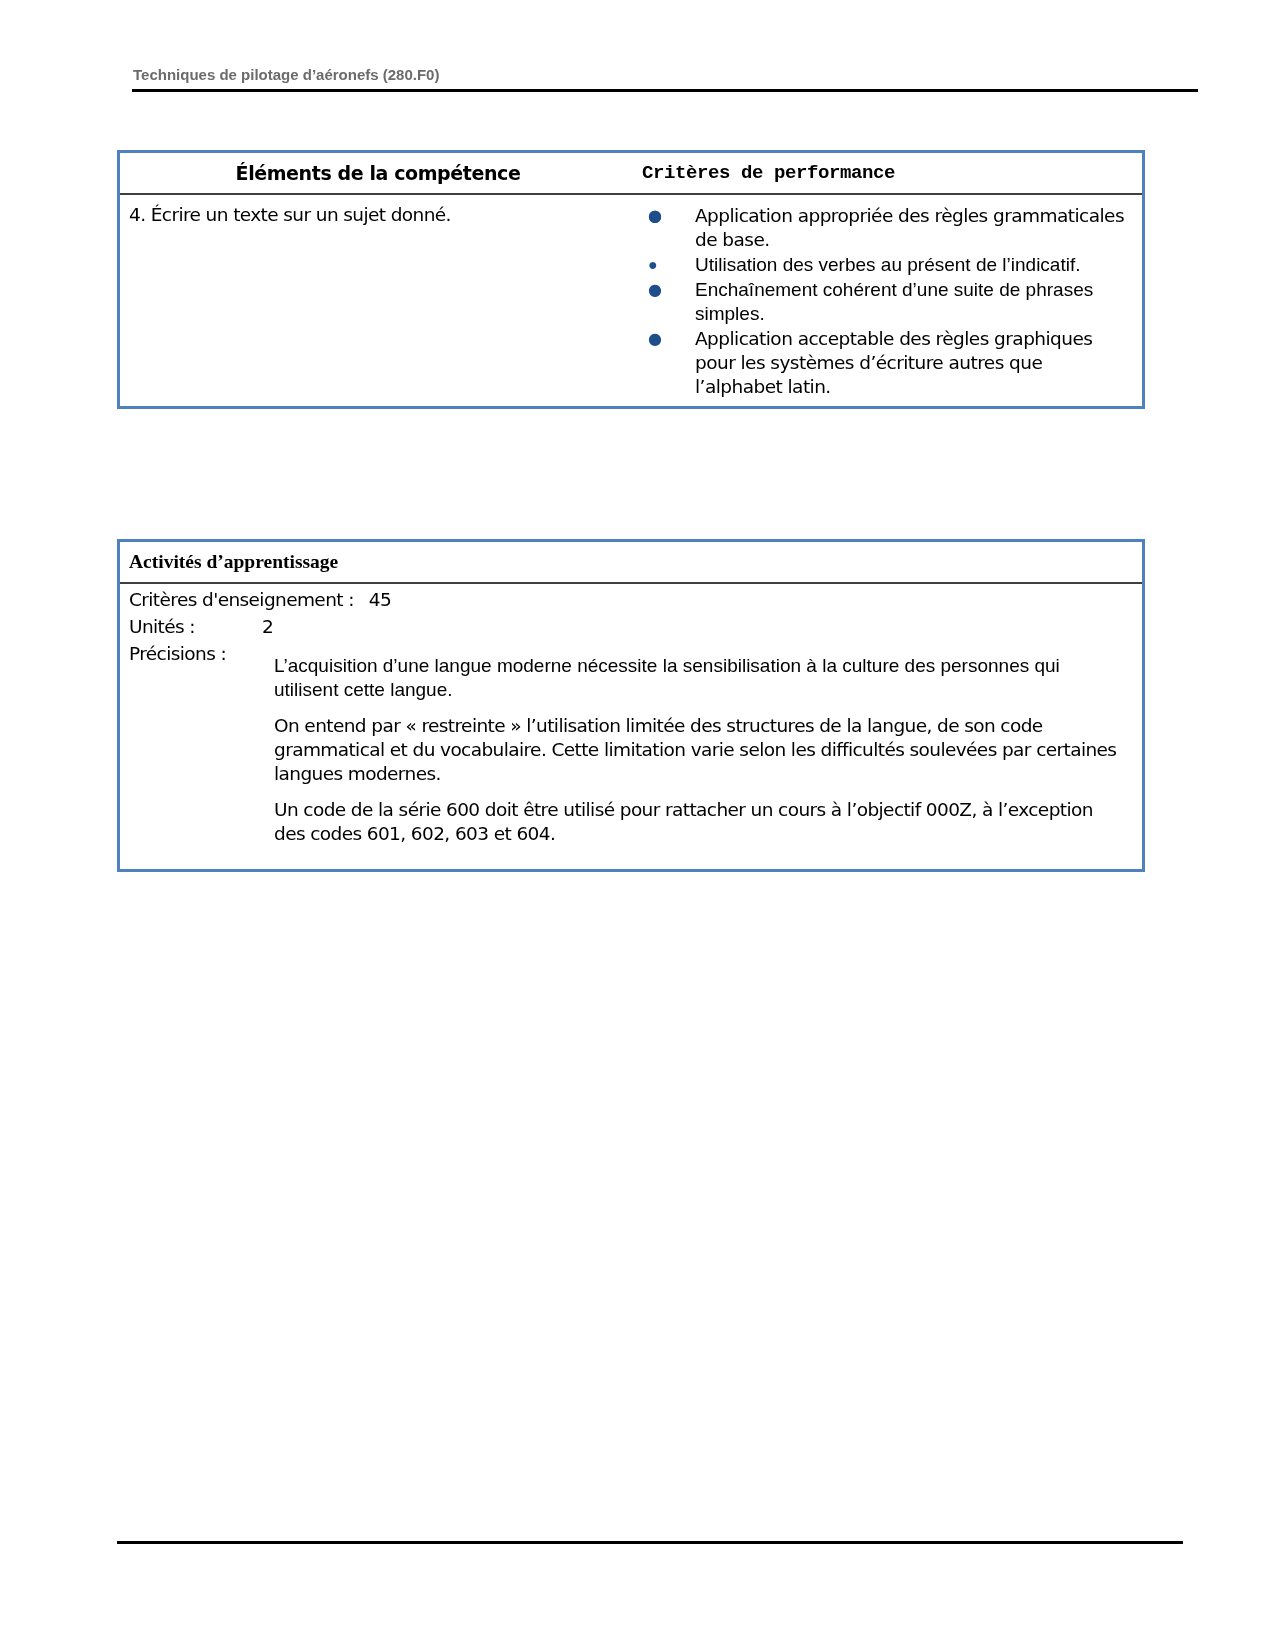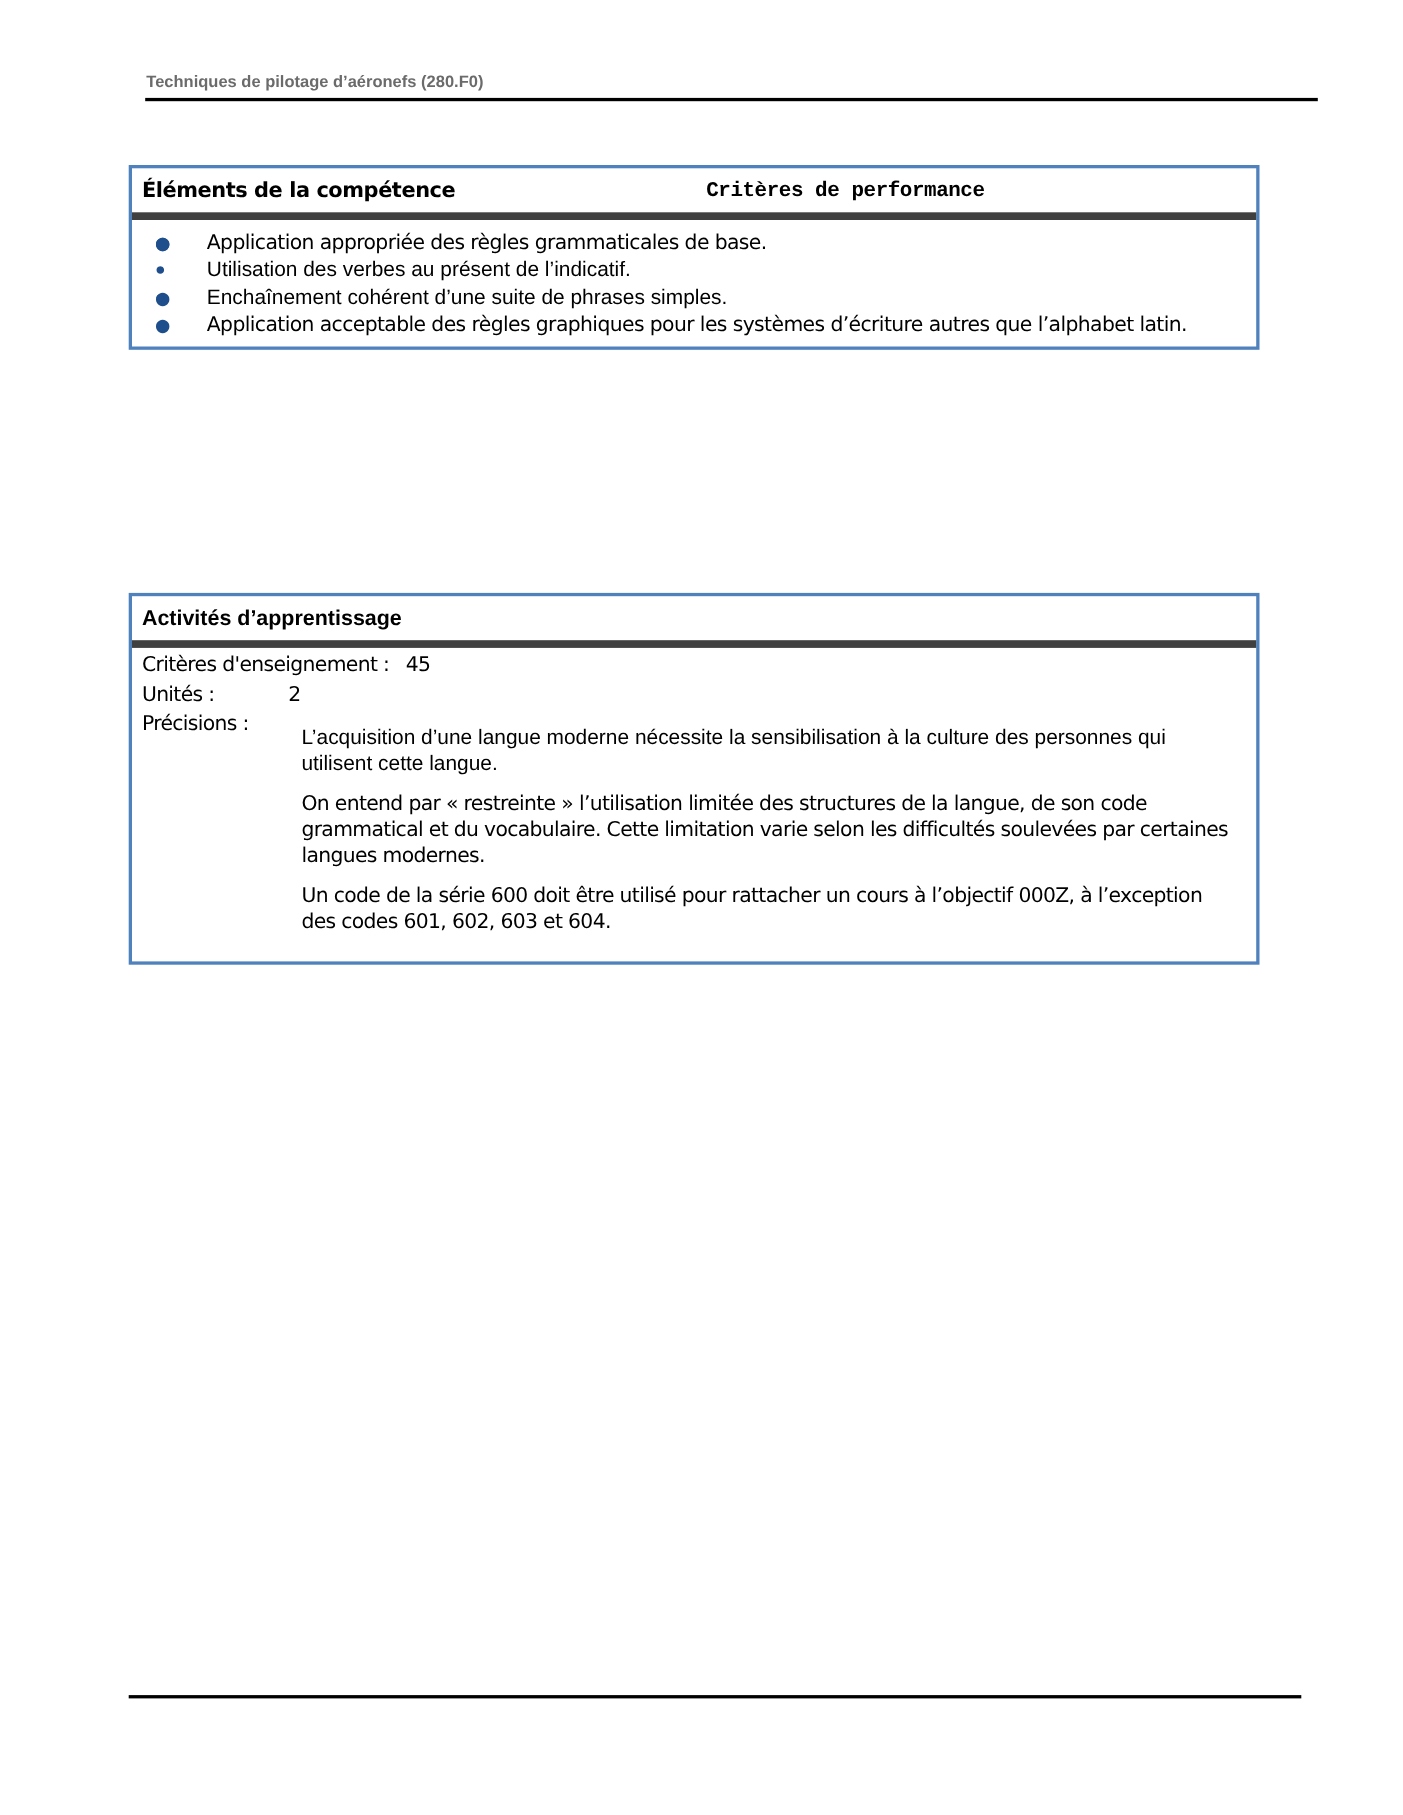--- a/index.html
+++ b/index.html
@@ -7,35 +7,35 @@
          font-family: "DejaVu Sans", sans-serif; color: #000; }
   .page-header { position: absolute; left: 117px; top: 66px; width: 1066px; margin-left: 15px; }
   .page-header .title { font-family: "Liberation Sans", sans-serif; font-weight: bold;
          font-size: 15px; color: #6b6b6b; line-height: 18px; padding-left: 1px; }
   .page-header .rule { height: 3px; background: #000; margin-top: 5px; }
 
   .box { position: absolute; left: 117px; width: 1022px; border: 3px solid #4f81bd; background: #fff; }
   .box1 { top: 150px; }
   .box2 { top: 539px; }
 
-  .hdr-row { height: 40px; border-bottom: 7px solid #404040; display: flex; align-items: center; }
+  .hdr-row { height: 40px; border-bottom: 2px solid #404040; display: flex; align-items: center; text-align: center; }
   .hdr-cell { font-family: "DejaVu Sans", sans-serif; font-weight: bold; font-size: 19px; letter-spacing: -0.4px; }
   .hdr-left { padding-left: 9px; width: 498px; }
   .hdr-right { padding-left: 15px; font-family: Liberation Mono, monospace; }
 
   .body-row { display: flex; padding: 6px 0 6px 0; }
   .col-left { width: 498px; padding-left: 9px; font-size: 18.5px; letter-spacing: -0.6px; line-height: 24px; padding-top: 2px; }
   .col-right { flex: 1; padding-top: 2px; }
   ul.crit { list-style: none; margin: 0; padding: 0; }
   ul.crit li { position: relative; padding-left: 68px; padding-right: 8px; line-height: 24px;
        font-size: 18.5px; letter-spacing: -0.55px; margin-bottom: 1px; }
   ul.crit li.sans { font-family: "Liberation Sans", sans-serif; letter-spacing: 0; font-size: 19px; }
   ul.crit li .bullet { position: absolute; left: 21px; top: 0; color: #1f4e8c; font-size: 16px; }
 
-  .act-hdr { font-family: Liberation Sans, sans-serif; font-weight: bold; font-size: 19.5px; padding-left: 9px; }
+  .act-hdr { font-family: Liberation Serif, serif; font-weight: bold; font-size: 19.5px; padding-left: 9px; }
   .act-body { padding: 4px 10px 8px 9px; }
   .act-row { display: flex; line-height: 24px; font-size: 18.5px; letter-spacing: -0.6px; margin-bottom: 3px; }
   .act-label { width: 133px; flex: none; }
   .act-label.wide { width: auto; padding-right: 15px; }
   .act-val { flex: 1; }
   .act-val .sans { font-family: "Liberation Sans", sans-serif; letter-spacing: 0; font-size: 19px; }
   .act-val p { margin: 12px; }
 
   .page-footer { position: absolute; left: 117px; top: 1541px; width: 1066px; }
   .page-footer .rule { height: 3px; background: #000; }
@@ -50,20 +50,21 @@
   <div class="title">Techniques de pilotage d’aéronefs (280.F0)</div>
   <div class="rule"></div>
 </div>
 
 <div class="box box1">
   <div class="hdr-row">
     <div class="hdr-cell hdr-left">Éléments de la compétence</div>
     <div class="hdr-cell hdr-right">Critères de performance</div>
   </div>
   <div class="body-row">
+    <div class="col-left">4.  Écrire un texte sur un sujet donné.</div>
     <div class="col-right">
       <ul class="crit">
         <li><span class="bullet">●</span></li>
         <li><span class="bullet">●</span><span>Application appropriée des règles grammaticales de base.</span></li>
         <li class="sans"><span class="bullet">●</span><span>Utilisation des verbes au présent de l’indicatif.</span></li>
         <li><span class="bullet">●</span></li>
         <li class="sans"><span class="bullet">●</span><span>Enchaînement cohérent d’une suite de phrases simples.</span></li>
         <li><span class="bullet">●</span><span>Application acceptable des règles graphiques pour les systèmes d’écriture autres que l’alphabet latin.</span></li>
       </ul>
     </div>

